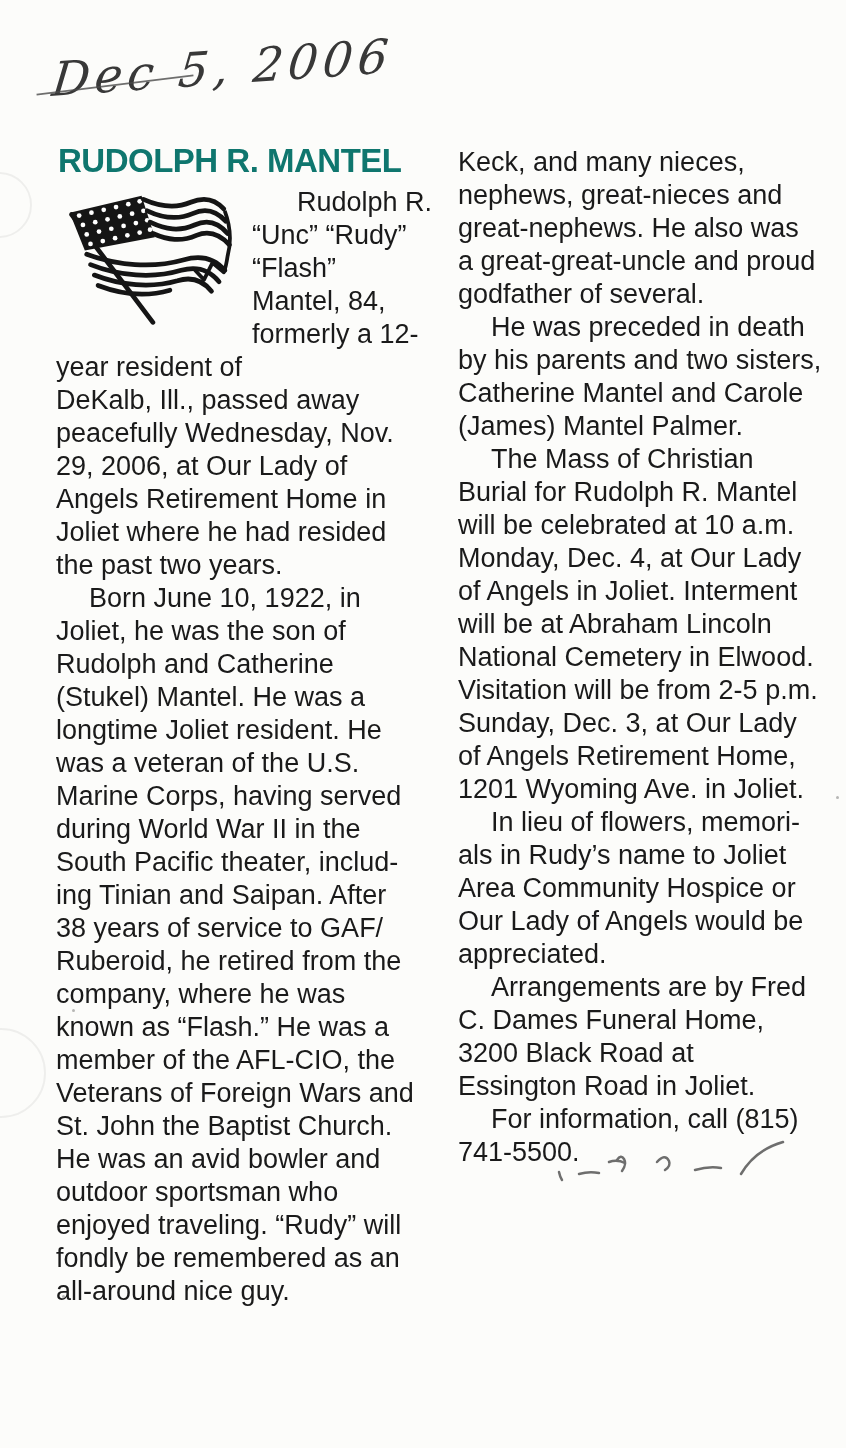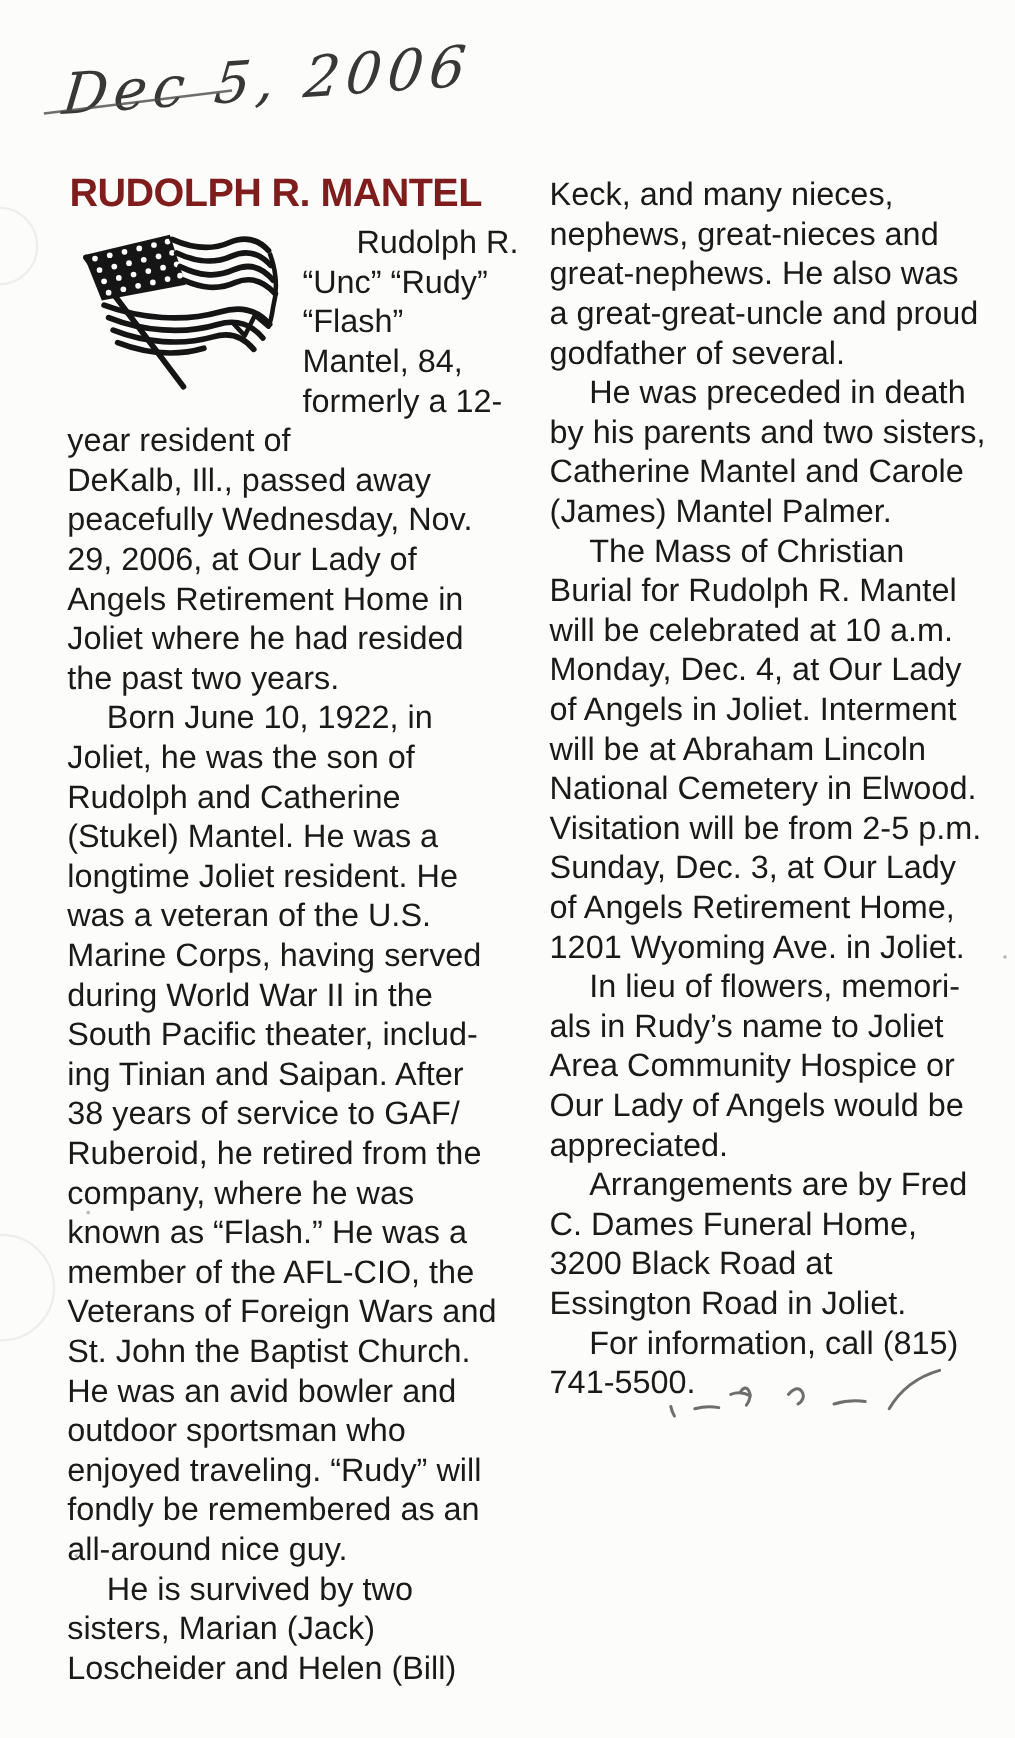--- a/index.html
+++ b/index.html
@@ -28,21 +28,21 @@
     position:absolute;left:36px;top:84px;width:158px;height:0;
     border-top:2.5px solid #4a4a4a;
     transform:rotate(-7deg);
     opacity:.8;
   }
 
   
   .headline{
     position:absolute;left:58px;top:142px;margin:0;
     font-size:33px;font-weight:bold;
-    letter-spacing:-.5px;color:#7f1d1d;
+    letter-spacing:-.5px;color:#0f766e;
     white-space:nowrap;
   }
 
   
   .col{
     position:absolute;width:394px;
     font-size:27px;line-height:33px;
   }
   .col-left{left:56px;top:186px;}
   .col-right{left:458px;top:146px;}
@@ -154,23 +154,20 @@
 company, where he was
 known as “Flash.” He was a
 member of the AFL-CIO, the
 Veterans of Foreign Wars and
 St. John the Baptist Church.
 He was an avid bowler and
 outdoor sportsman who
 enjoyed traveling. “Rudy” will
 fondly be remembered as an
 all-around nice guy.</p>
-    <p class="para indent">He is survived by two
-sisters, Marian (Jack)
-Loscheider and Helen (Bill)</p>
   </div>
 
   <div class="col col-right">
     <p class="para">Keck, and many nieces,
 nephews, great-nieces and
 great-nephews. He also was
 a great-great-uncle and proud
 godfather of several.</p>
     <p class="para indent">He was preceded in death
 by his parents and two sisters,

